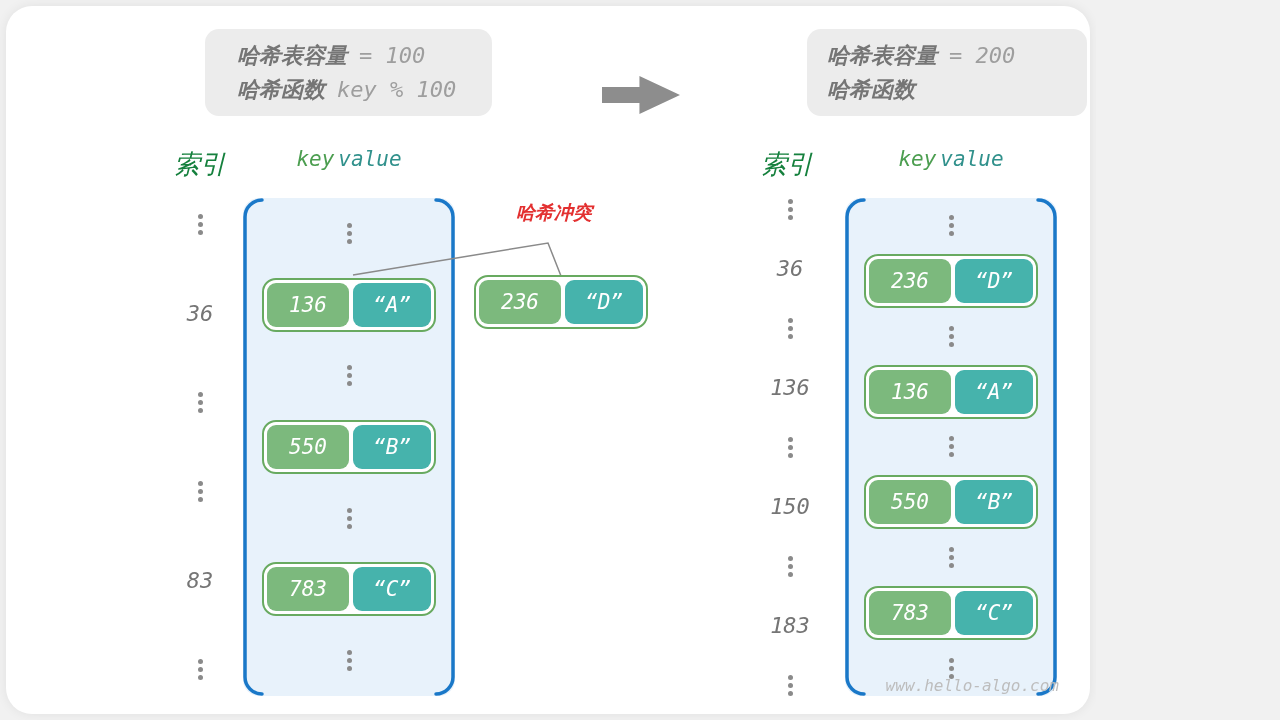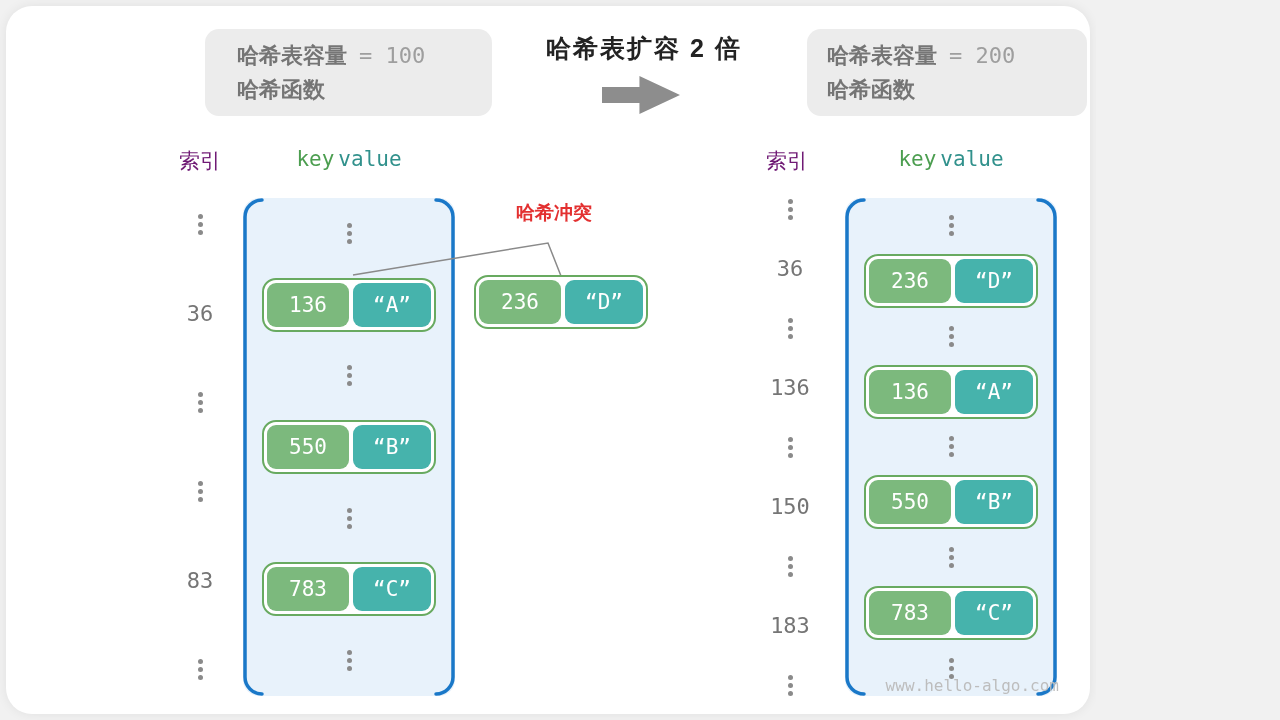--- a/index.html
+++ b/index.html
@@ -1,36 +1,36 @@
 <!DOCTYPE html>
 <html style="--key-fill: #7cb97d; --val-fill: #46b3ac; --pair-border: #68aa60; --bucket-fill: #e8f2fb; --bracket: #1a78c8; --key-text: #4c9e50; --val-text: #31918c; --red: #e33030;"><head>
 <meta charset="utf-8">
 <style>
   html,body{margin:0;padding:0;background:#f1f1f1;}
   #canvas{position:relative;width:1096px;height:720px;overflow:hidden;
-          font-family:"Liberation Sans",sans-serif;}
+          font-family:"Liberation Sans",sans-serif;font-style:italic;}
   #card{position:absolute;left:6px;top:6px;right:6px;bottom:6px;background:#ffffff;
         border-radius:26px;box-shadow:0 0 12px rgba(0,0,0,.07);}
   .abs{position:absolute;}
   .mono{font-family:"DejaVu Sans Mono","Liberation Mono",monospace;}
 
   
   .graybox{background:#ececec;border-radius:14px;display:flex;flex-direction:column;
            justify-content:center;align-items:flex-start;box-sizing:border-box;}
   .gline{display:flex;align-items:baseline;gap:12px;line-height:34px;white-space:nowrap;}
   .glabel{font-weight:bold;color:#757575;font-size:22px;}
   .gvalue{color:#9e9e9e;font-size:22px;font-family:"DejaVu Sans Mono","Liberation Mono",monospace;}
 
   .expand-title{left:500px;top:32px;width:288px;text-align:center;font-weight:bold;
                 font-size:25px;color:#232323;letter-spacing:2px;white-space:nowrap;}
   .arrow{left:602px;top:76px;width:78px;height:38px;background:#8d8d8d;
          clip-path:polygon(0 29%,48% 29%,48% 0,100% 50%,48% 100%,48% 71%,0 71%);}
 
   
-  .idx-header{width:64px;text-align:center;font-size:21px;color:#701a75;}
+  .idx-header{width:64px;text-align:center;font-size:26px;color:#15803d;}
   .kv-header{width:212px;display:flex;justify-content:center;gap:4px;font-size:21px;}
   .key-h{color:var(--key-text);}
   .val-h{color:var(--val-text);}
 
   
   .bucket{width:212px;height:498px;background:var(--bucket-fill);border-radius:16px;}
   .bucket svg{position:absolute;left:0;top:0;overflow:visible;}
 
   .rows{display:flex;flex-direction:column;width:212px;height:498px;}
   .idxcol{display:flex;flex-direction:column;width:64px;height:498px;gap:36px;}
@@ -63,24 +63,24 @@
 <div id="canvas">
   <div id="card"></div>
 
   <div class="abs graybox" style="left:205px;top:29px;width:287px;height:87px;padding-left:32px;">
     <div class="gline">
       <span class="glabel">哈希表容量</span>
       <span class="gvalue">= 100</span>
     </div>
     <div class="gline">
       <span class="glabel">哈希函数</span>
-    </div>
-  </div>
-
-  <div class="abs expand-title">哈希表扩容 2 倍</div>
+      <span class="gvalue">key % 100</span>
+    </div>
+  </div>
+
   <div class="abs arrow"></div>
 
   <div class="abs graybox" style="left:807px;top:29px;width:280px;height:87px;padding-left:20px;">
     <div class="gline">
       <span class="glabel">哈希表容量</span>
       <span class="gvalue">= 200</span>
     </div>
     <div class="gline">
       <span class="glabel">哈希函数</span>
     </div>

